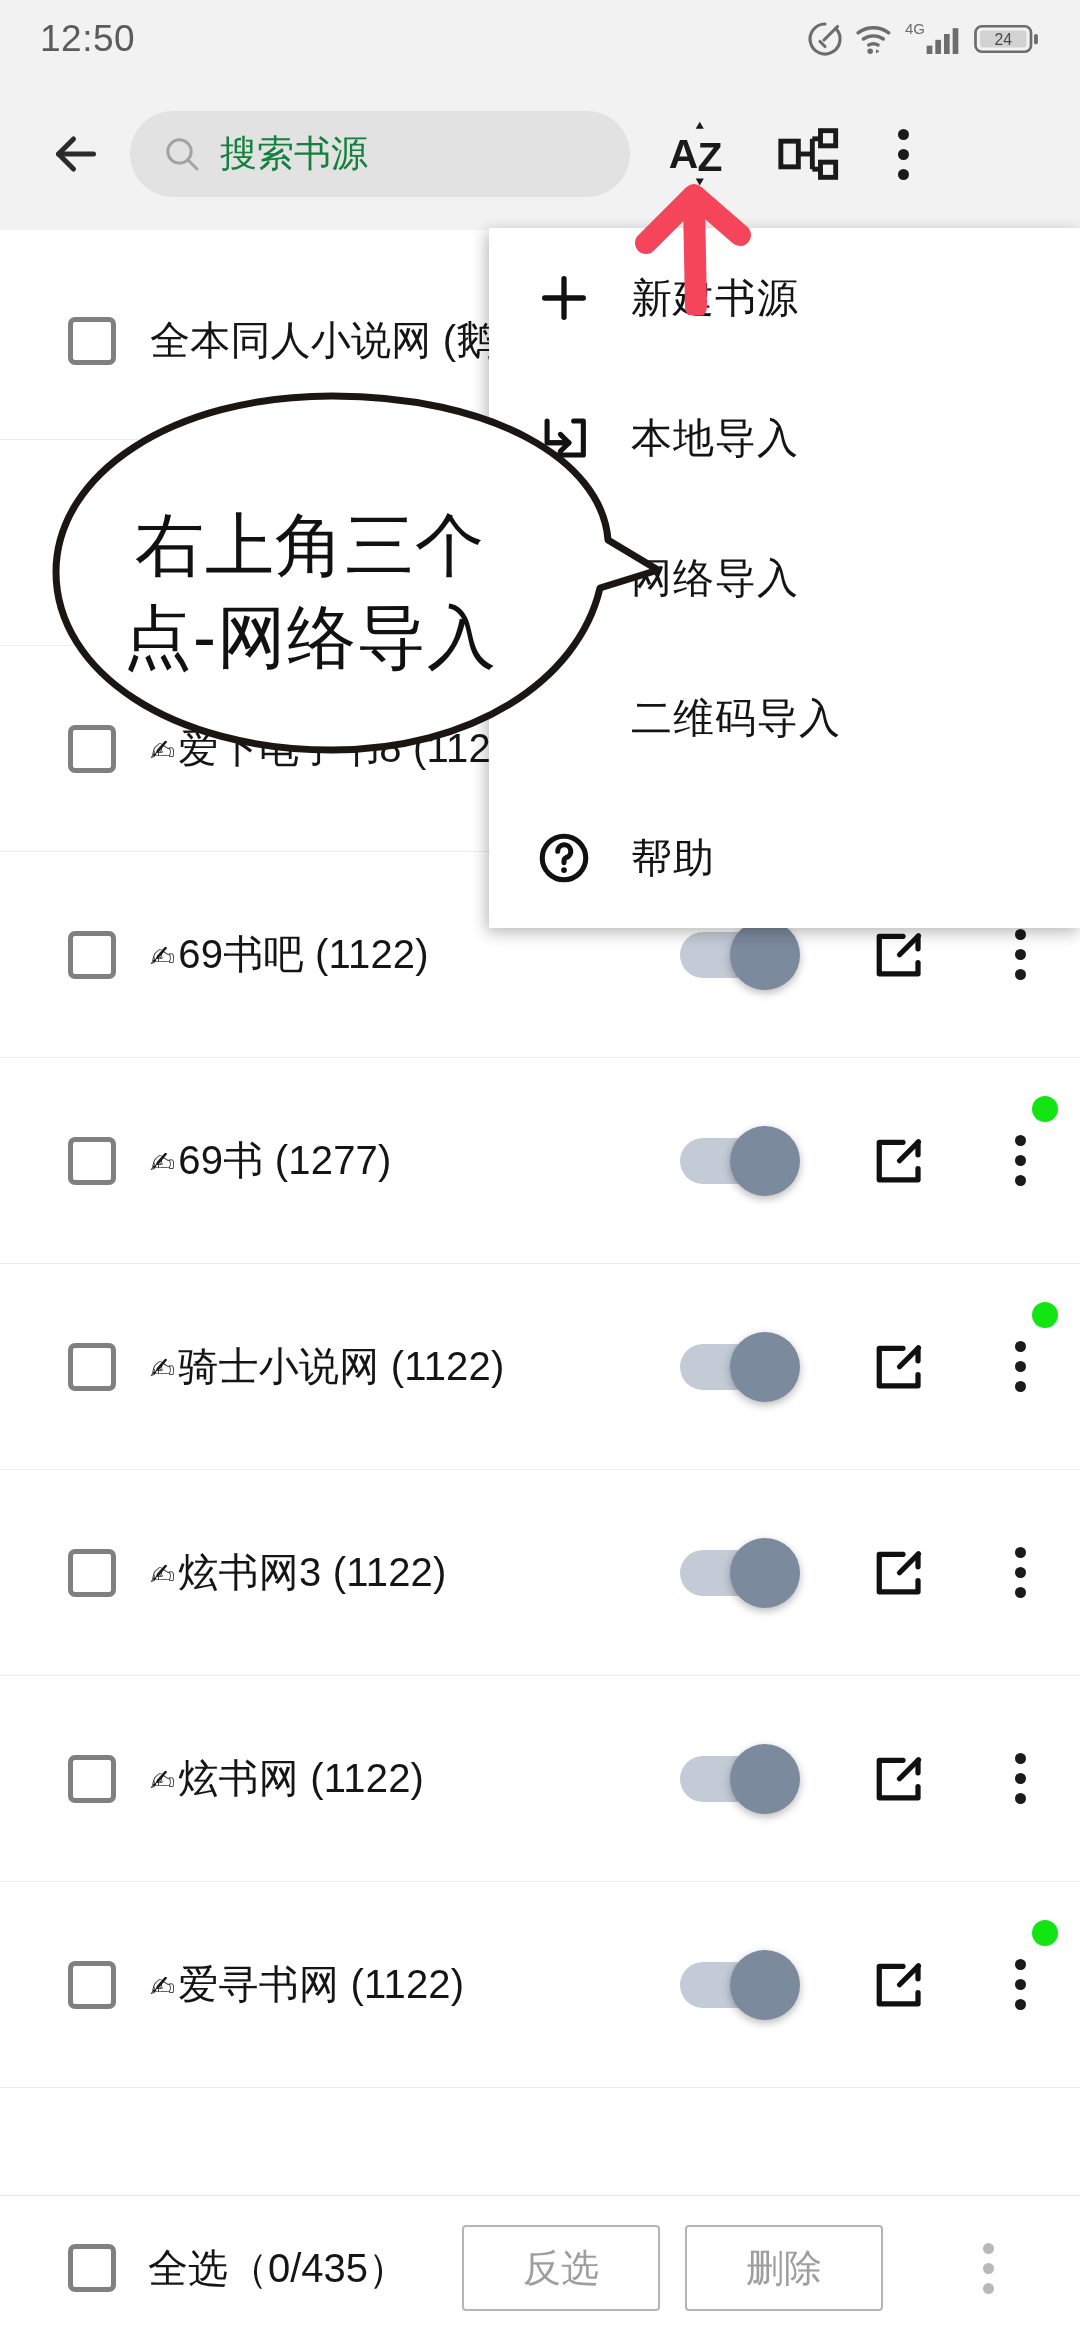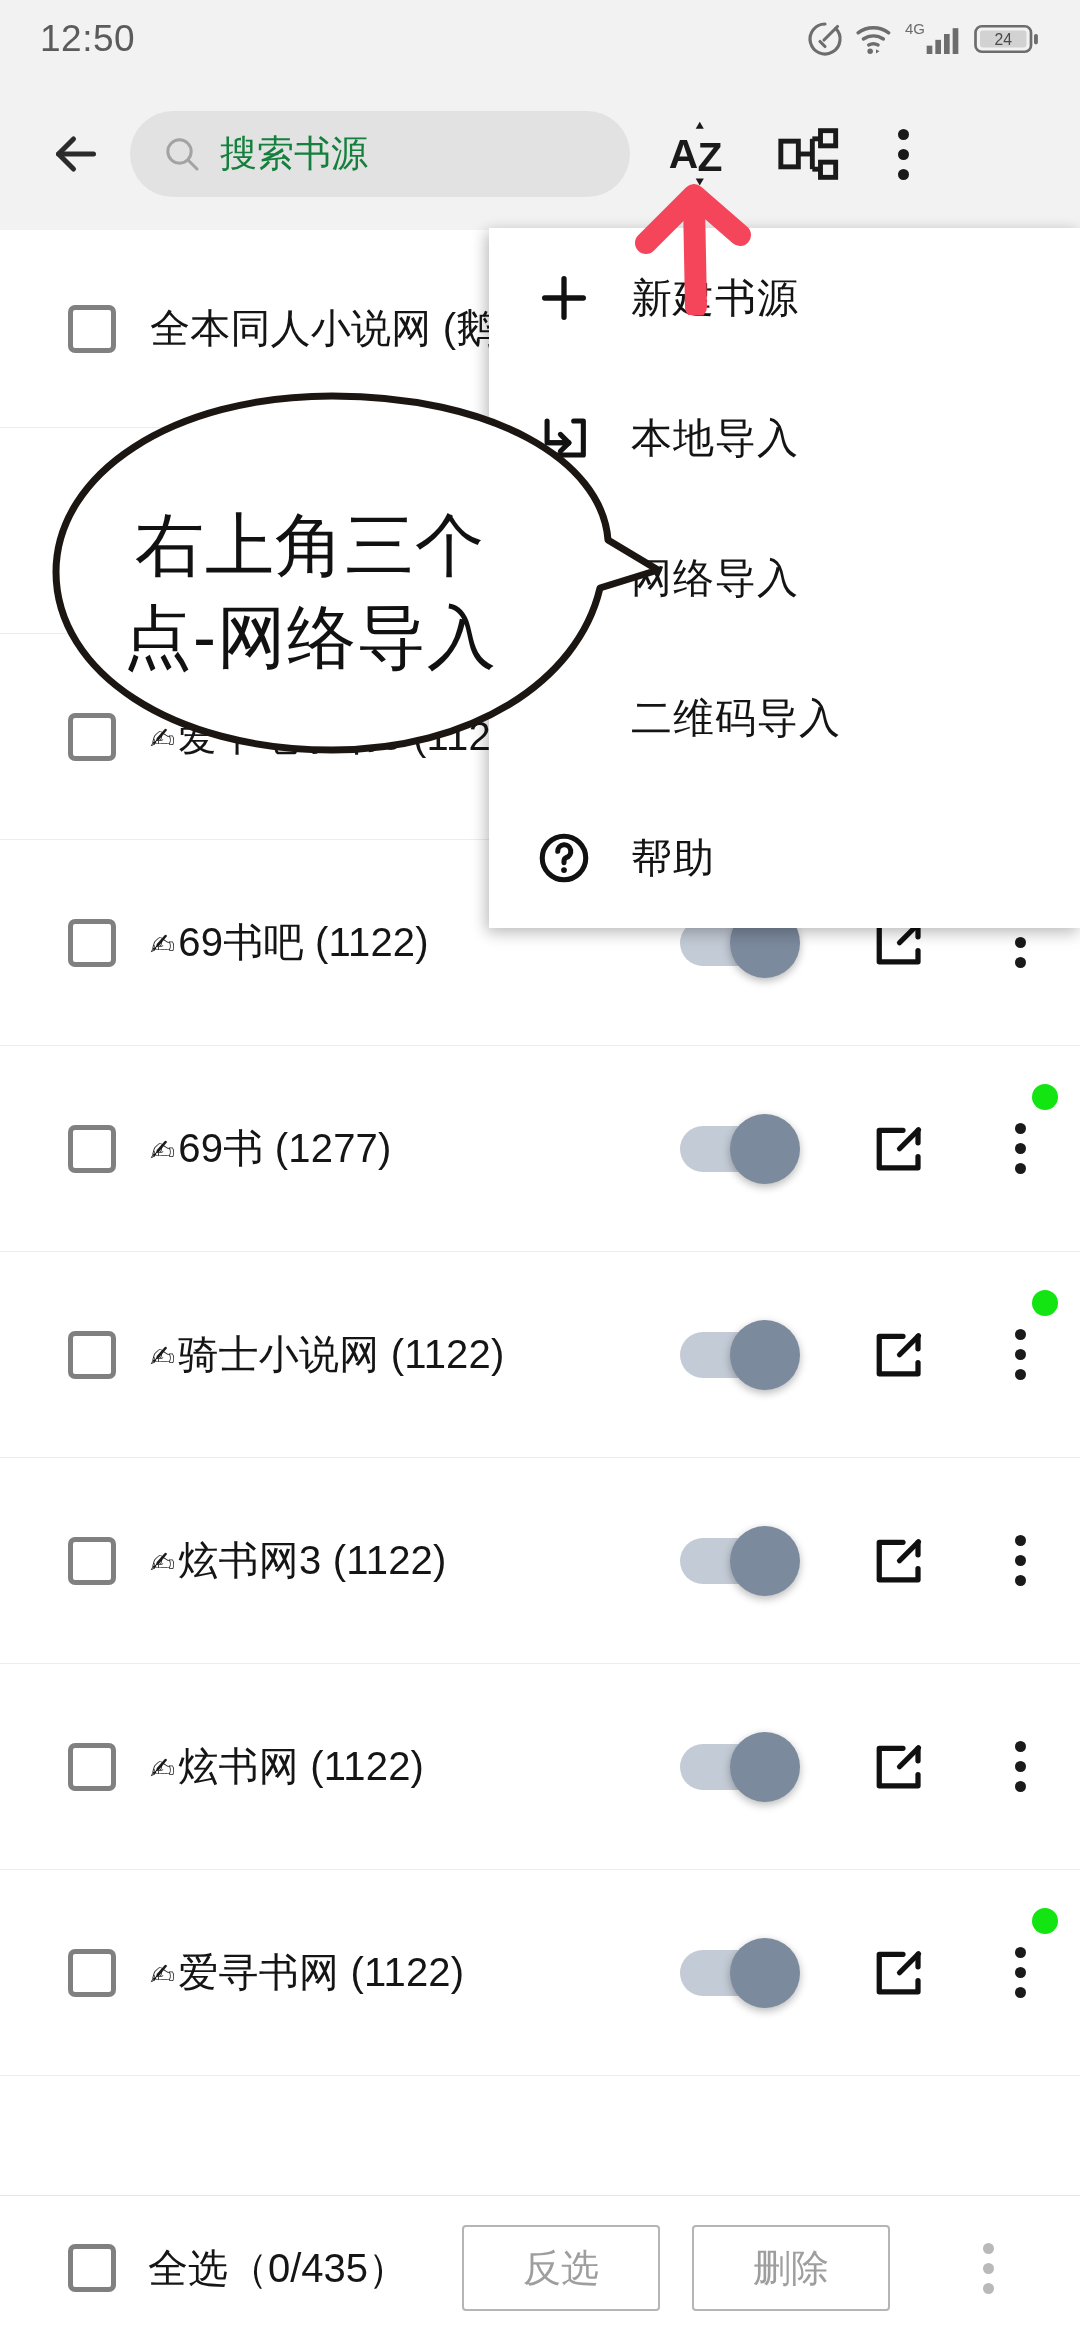--- a/index.html
+++ b/index.html
@@ -61,21 +61,21 @@
   }
   #sort-btn { margin-left: 24px; }
   #group-btn { margin-left: 18px; }
   #overflow-btn { margin-left: 10px; width: 74px; }
 
   .dots-v { display: flex; flex-direction: column; align-items: center; gap: 9px; }
   .dots-v i { width: 11px; height: 11px; border-radius: 50%; background: #1a1a1a; display: block; }
 
   
   #list {
-    position: absolute; top: 230px; left: 0;
+    position: absolute; top: 242px; left: 0;
     width: 1080px; height: 1965px;
     background: #fff;
   }
   .row {
     position: relative;
     height: 206px;
     border-bottom: 1px solid #ededed;
     display: flex; align-items: center;
     padding-left: 68px; padding-right: 30px;
     background: #fff;
@@ -207,21 +207,21 @@
   }
   .bbtn {
     width: 198px; height: 86px;
     border: 2px solid #b5b5b5;
     border-radius: 4px;
     display: flex; align-items: center; justify-content: center;
     font-size: 38px; color: #9e9e9e;
     background: #fff;
   }
   #invert-btn { margin-left: 54px; }
-  #delete-btn { margin-left: 32px; }
+  #delete-btn { margin-left: 25px; }
   #bottom-menu { margin-left: auto; margin-right: 16px; }
   #bottom-menu i { background: #b9b9b9 !important; }
 </style>
 </head>
 <body>
 
 <div id="screen">
 
   <div id="statusbar">
     <div id="clock">12:50</div>

